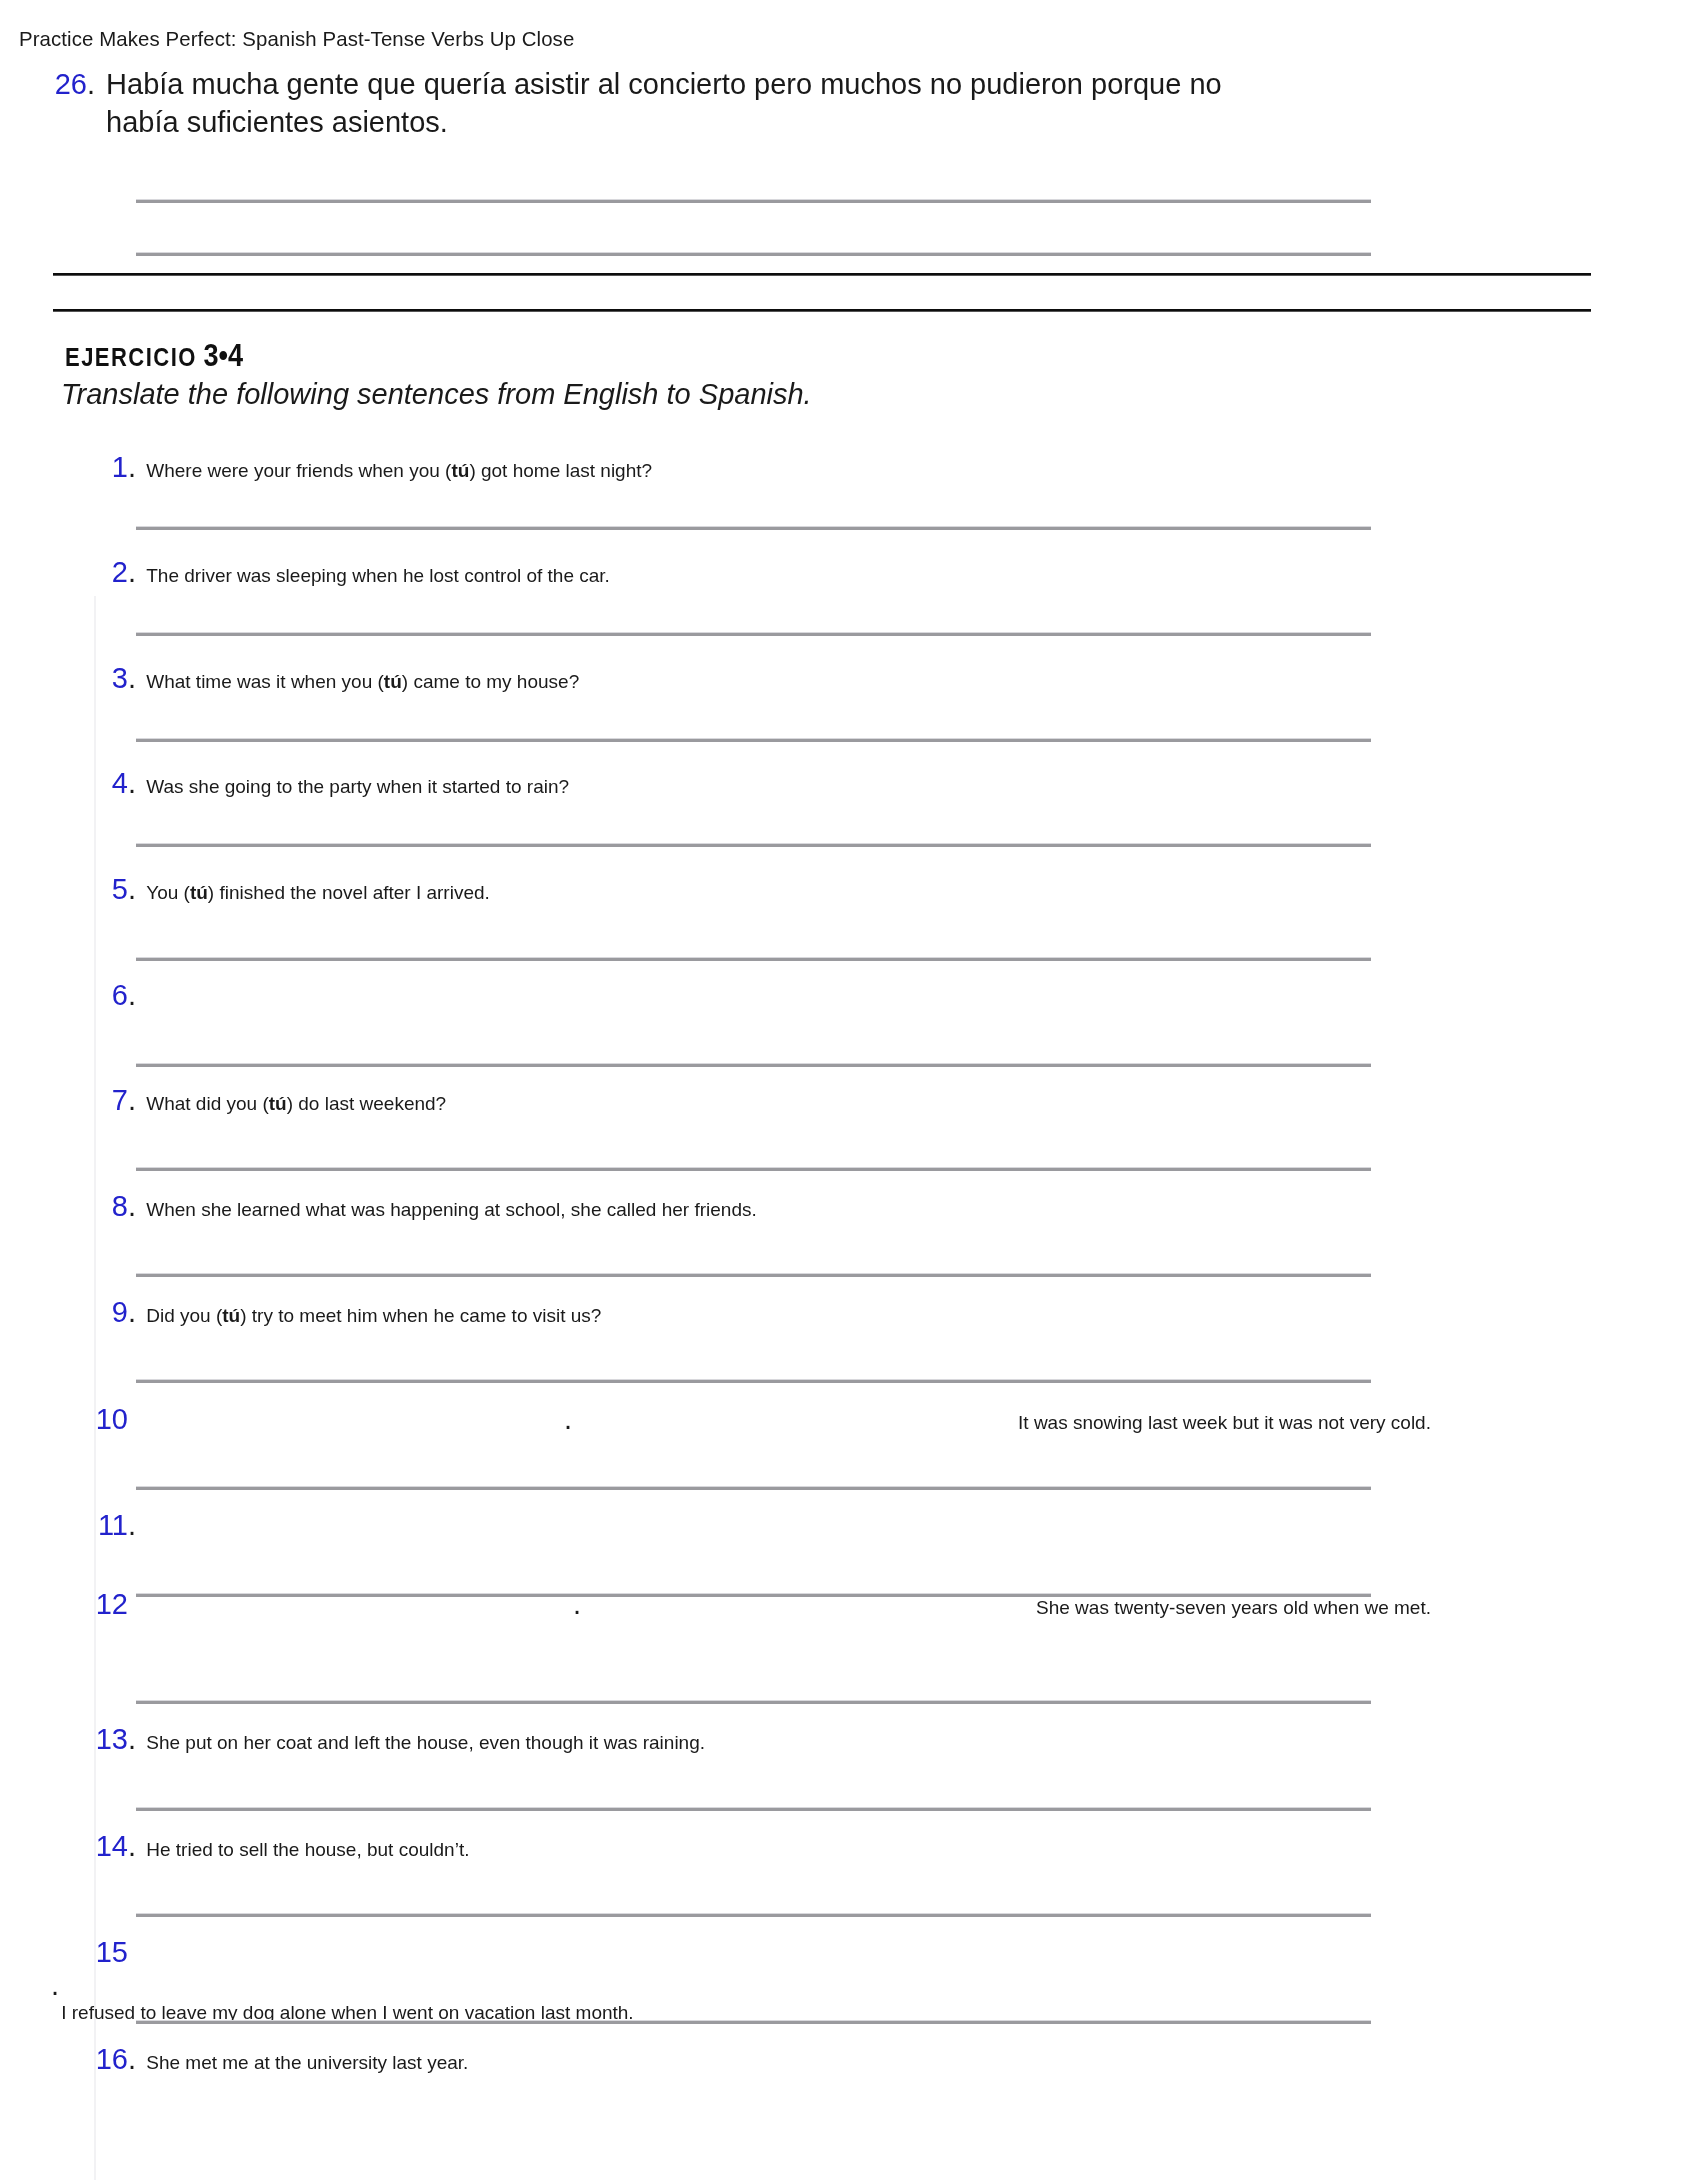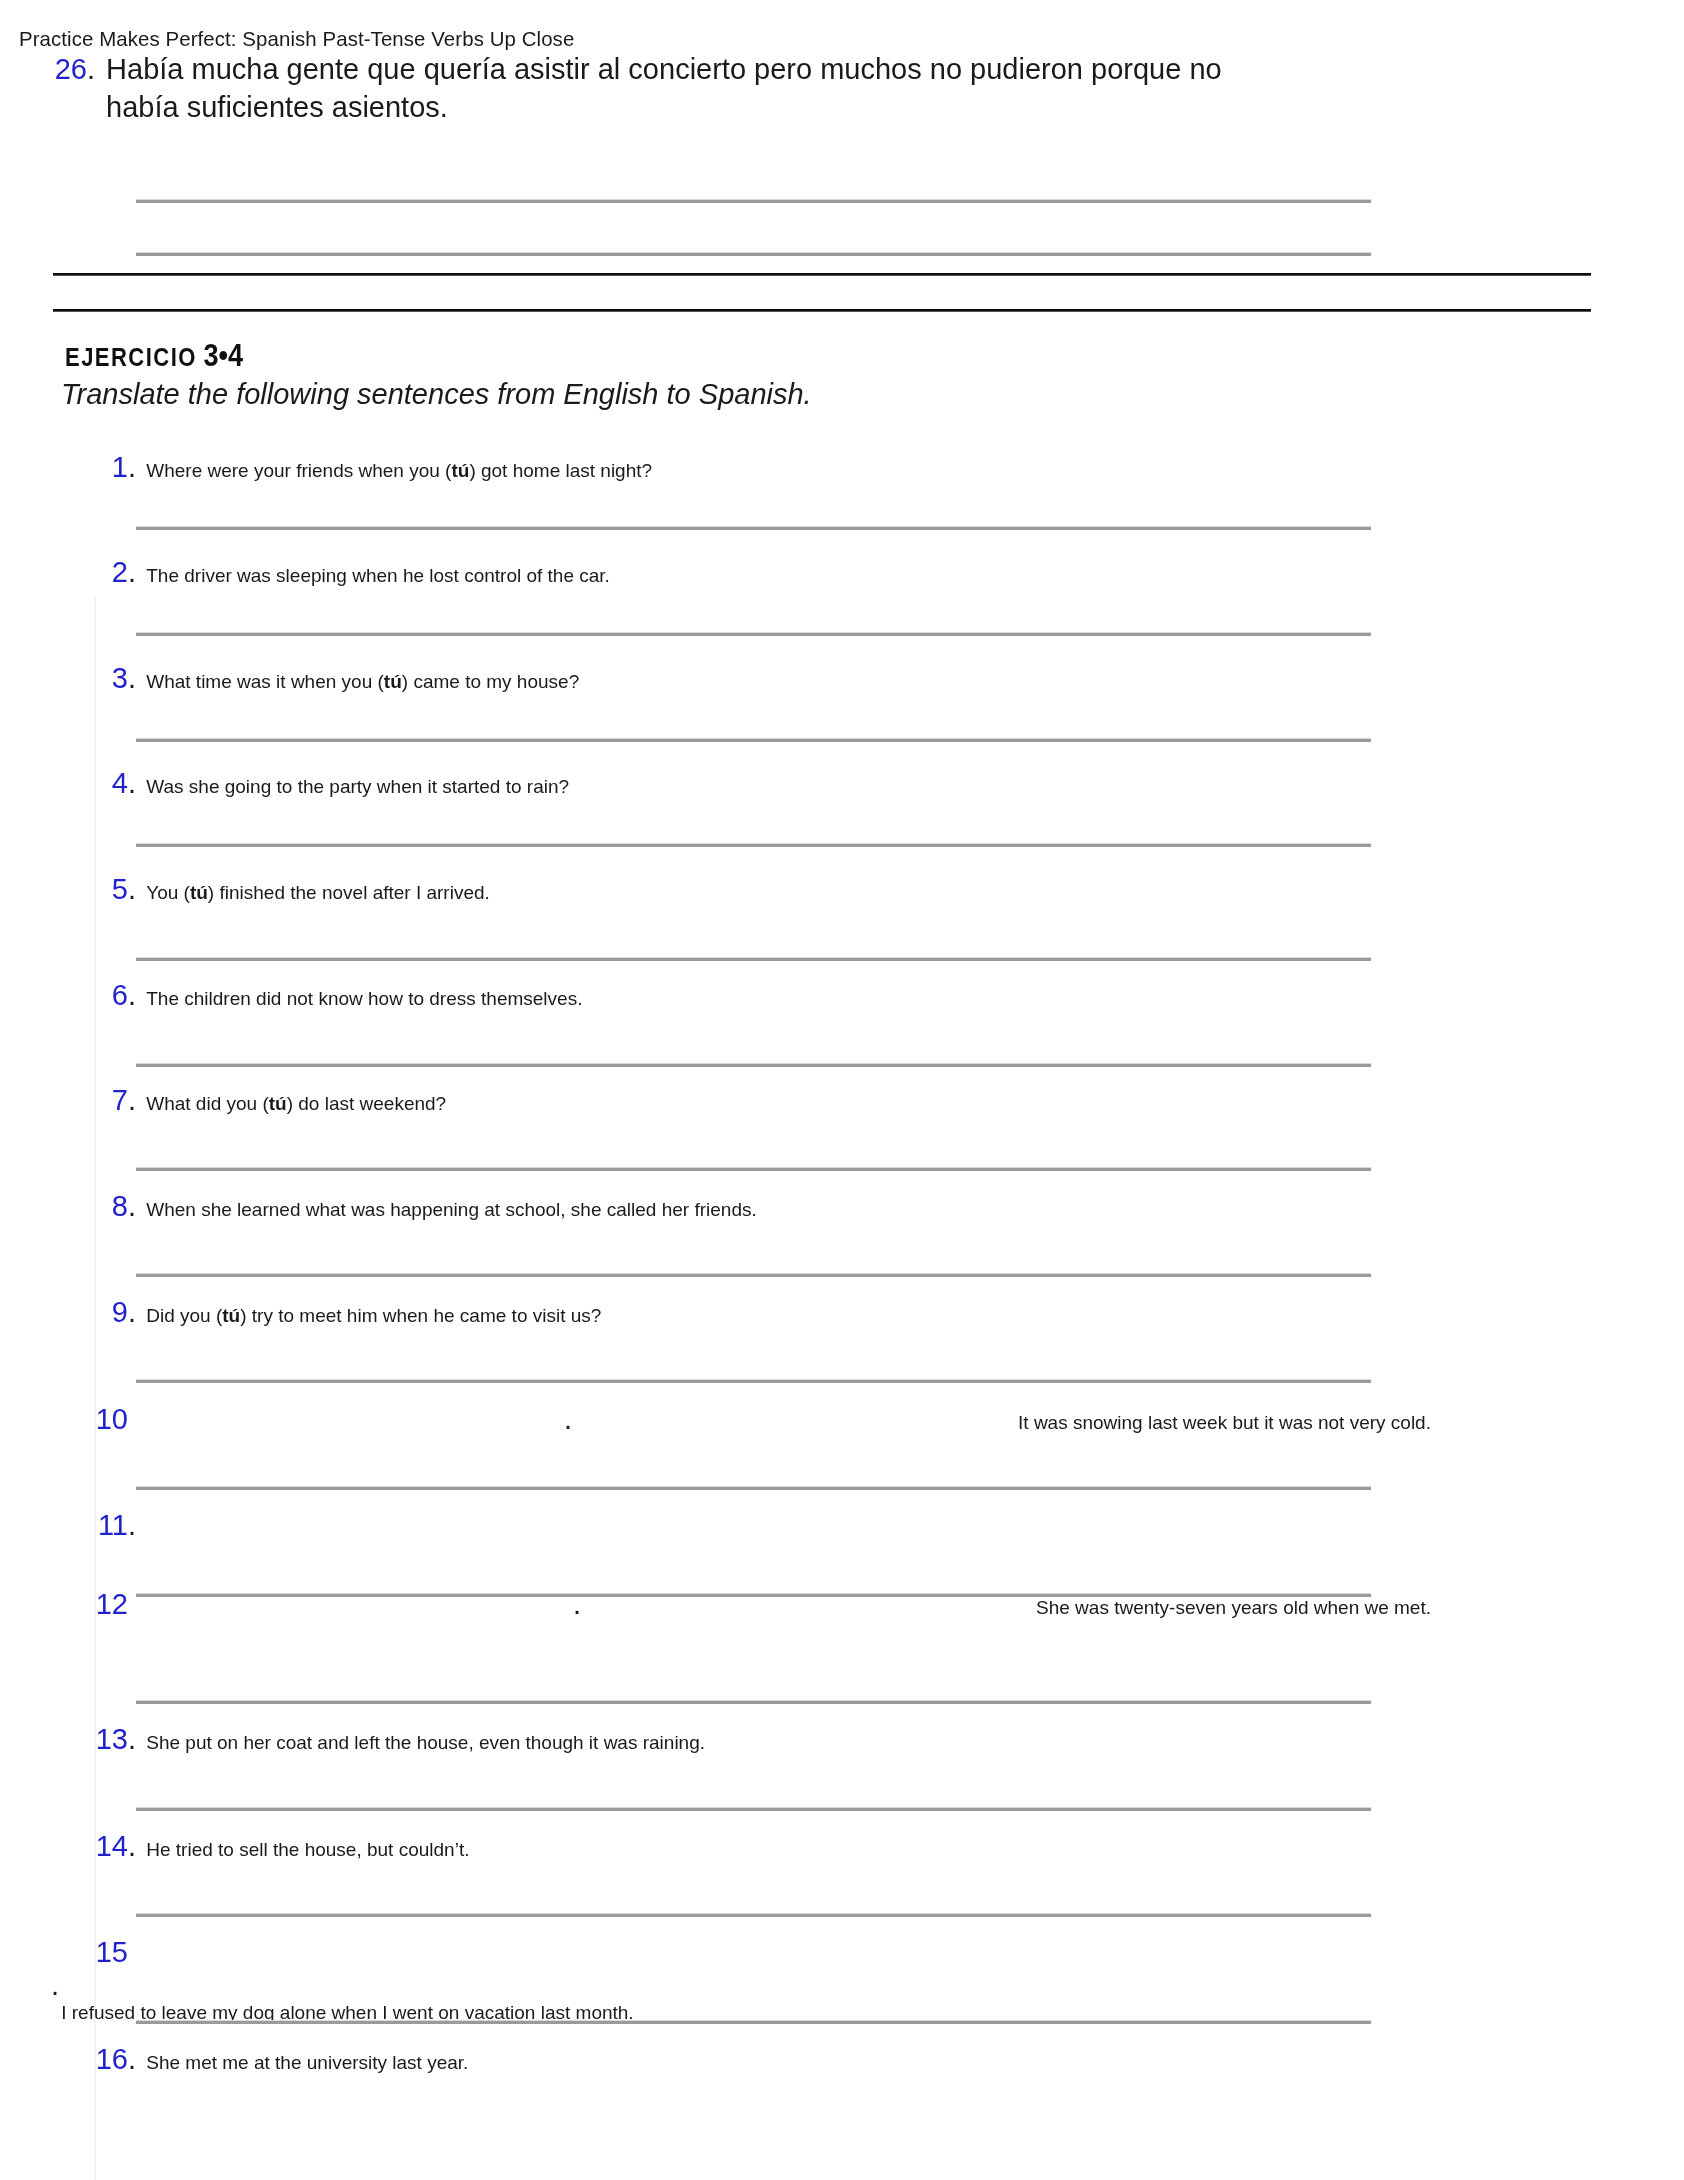--- a/index.html
+++ b/index.html
@@ -35,21 +35,21 @@
     letter-spacing: 0.1px;
     color: #1a1a1a;
     white-space: nowrap;
     margin-top: 19px;
   }
 
   
   .page-col {
     position: absolute;
     left: 0;
-    top: 51px;
+    top: 66px;
     width: 1373px;
   }
 
   
   .item {
     display: flex;
     align-items: flex-start;
   }
   .item .num {
     color: #2222cc;
@@ -217,21 +217,20 @@
 <div class="ex-item" style="top:873px;">
   <span class="num">5</span>
     <span class="dot">.</span>
   <span class="txt"><span>You (</span><b>tú</b><span>) finished the novel after I arrived.</span></span>
 </div>
 <div class="answer-rule ex-block" style="top:957px;"></div>
 
 <div class="ex-item" style="top:979px;">
   <span class="num">6</span>
     <span class="dot">.</span>
-  <span class="txt"><span>The children did not know how to dress themselves.</span><b></b><span></span></span>
 </div>
 <div class="answer-rule ex-block" style="top:1063px;"></div>
 
 <div class="ex-item" style="top:1084px;">
   <span class="num">7</span>
     <span class="dot">.</span>
   <span class="txt"><span>What did you (</span><b>tú</b><span>) do last weekend?</span></span>
 </div>
 <div class="answer-rule ex-block" style="top:1167px;"></div>
 

